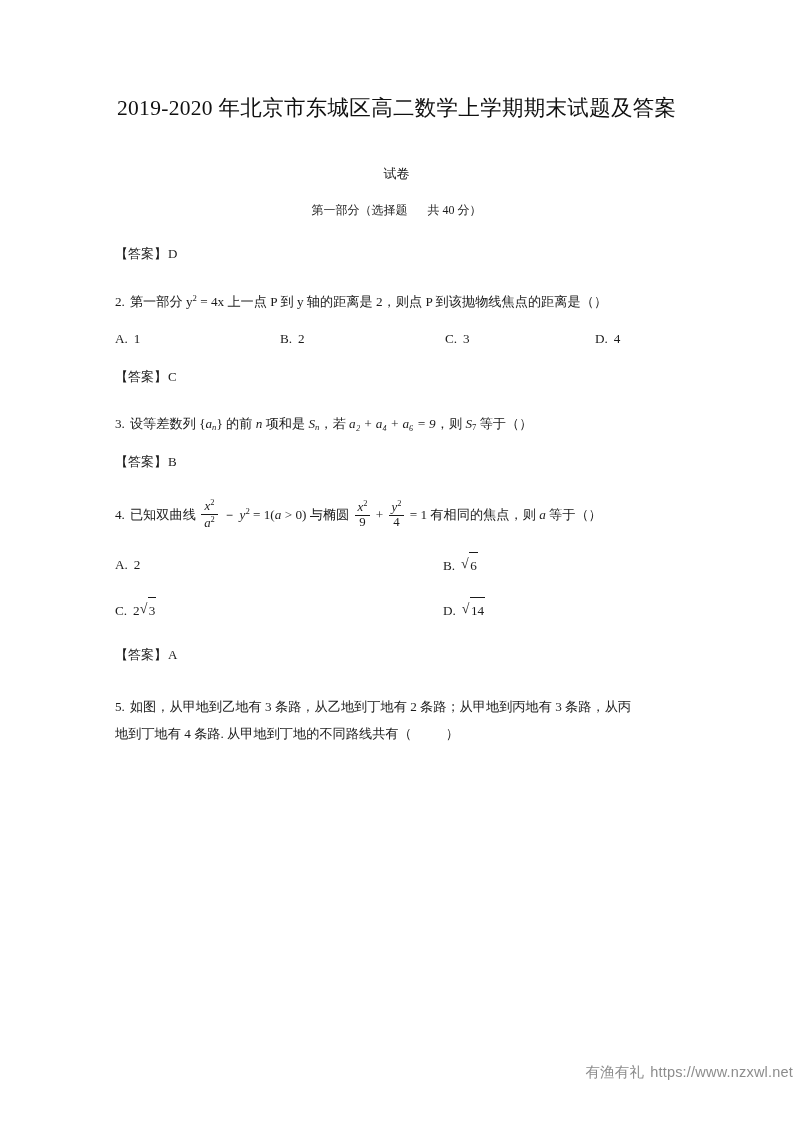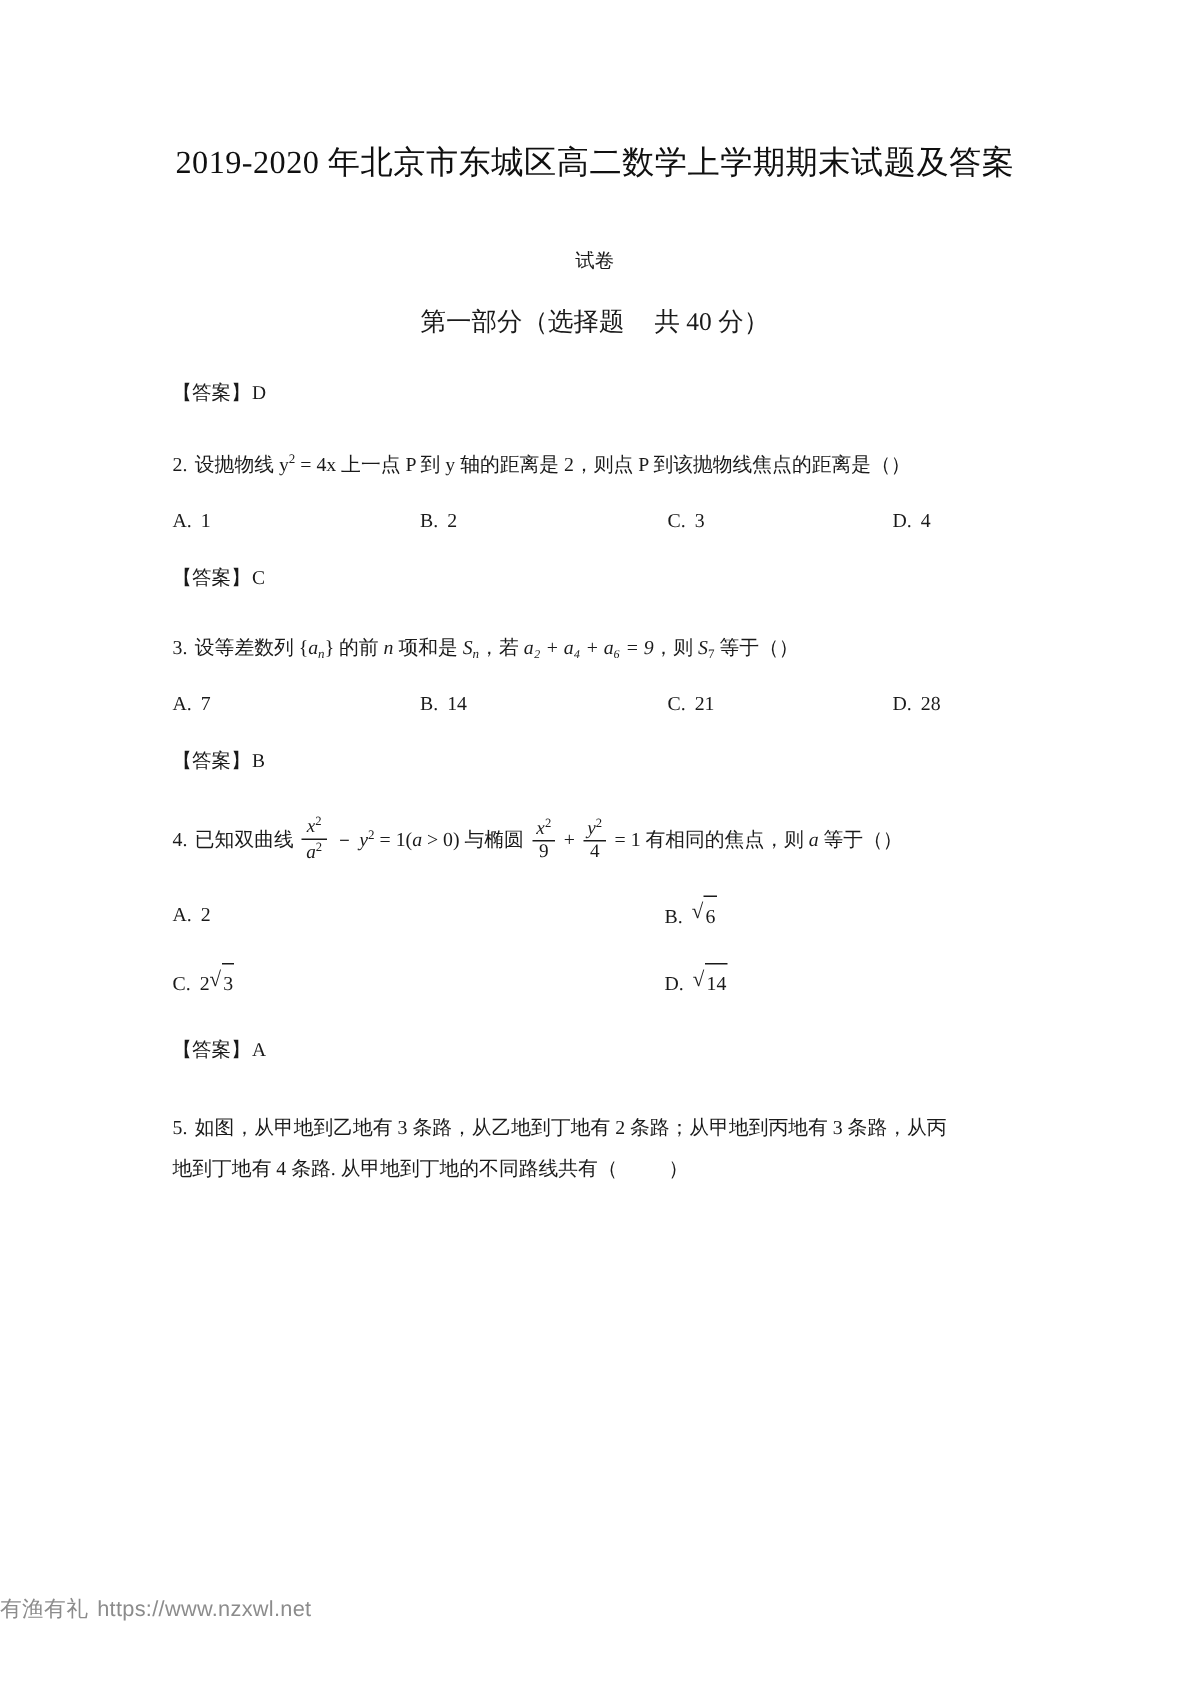--- a/index.html
+++ b/index.html
@@ -40,21 +40,21 @@
     color: #101010;
   }
 
   
   .center-line {
     text-align: center;
     font-size: 13px;
     line-height: 1.6;
   }
   .h-exam { margin-top: 40px; }
-  .h-part { margin-top: 16px; font-size: 17px; }
+  .h-part { margin-top: 16px; font-size: 12px; }
   .h-part .gap { display: inline-block; width: 20px; }
 
   
   .instruction {
     margin-top: 18px;
     font-size: 13.4px;
     line-height: 2.05;
     text-align: justify;
   }
 
@@ -149,21 +149,21 @@
     padding: 0 1px 0 1px;
     margin-top: 0.02em;
   }
 
   
   .footer {
     position: absolute;
     left: 0;
     top: 1063px;
     width: 793px;
-    text-align: left;
+    text-align: right;
     font-family: "Liberation Sans", sans-serif;
     font-size: 14.5px;
     color: #8c8c8c;
     letter-spacing: 0.2px;
     white-space: nowrap;
   }
   .footer .wm-brand { margin-right: 6px; }
 </style>
 </head>
 <body>
@@ -181,43 +181,37 @@
 
 
     <div class="q-block">
       <div class="answer">
         <span>【答案】</span><span class="ans-val">D</span>
       </div>
     </div>
 
     <div class="q-block">
       <div class="q-stem">
-        <span class="q-num">2.</span><span>设抛物线 </span><span class="mrm">y</span><sup class="mp">2</sup><span class="mrm"> = 4x </span><span>上一点 P 到 y 轴的距离是 2，则点 P 到该抛物线焦点的距离是（</span><span>）</span>
+        <span class="q-num">2.</span><span>第一部分 </span><span class="mrm">y</span><sup class="mp">2</sup><span class="mrm"> = 4x </span><span>上一点 P 到 y 轴的距离是 2，则点 P 到该抛物线焦点的距离是（</span><span>）</span>
       </div>
       <div class="opts four-col">
         <div class="opt"><span class="opt-tag">A.</span><span>1</span></div>
         <div class="opt"><span class="opt-tag">B.</span><span>2</span></div>
         <div class="opt"><span class="opt-tag">C.</span><span>3</span></div>
         <div class="opt"><span class="opt-tag">D.</span><span>4</span></div>
       </div>
       <div class="answer">
         <span>【答案】</span><span class="ans-val">C</span>
       </div>
     </div>
 
     <div class="q-block">
       <div class="q-stem">
         <span class="q-num">3.</span><span>设等差数列 {</span><span class="mi">a</span><sub class="ms">n</sub><span>} 的前 </span><span class="mi">n</span><span> 项和是 </span><span class="mi">S</span><sub class="ms">n</sub><span>，若 </span><span class="mi">a₂ + a₄ + a₆ = 9</span><span>，则 </span><span class="mi">S</span><sub class="msn">7</sub><span> 等于（</span><span>）</span>
       </div>
-      <div class="opts four-col">
-        <div class="opt"><span class="opt-tag">A.</span><span>7</span></div>
-        <div class="opt"><span class="opt-tag">B.</span><span>14</span></div>
-        <div class="opt"><span class="opt-tag">C.</span><span>21</span></div>
-        <div class="opt"><span class="opt-tag">D.</span><span>28</span></div>
-      </div>
       <div class="answer">
         <span>【答案】</span><span class="ans-val">B</span>
       </div>
     </div>
 
     <div class="q-block" style="margin-top:26px;">
       <div class="q-stem">
         <span class="q-num">4.</span><span>已知双曲线 </span><span class="frac"><span class="num"><span class="mi">x</span><sup class="mp">2</sup></span><span class="den"><span class="mi">a</span><sup class="mp">2</sup></span></span><span> － </span><span class="mi">y</span><sup class="mp">2</sup><span> = 1(</span><span class="mi">a</span><span> &gt; 0) 与椭圆 </span><span class="frac"><span class="num"><span class="mi">x</span><sup class="mp">2</sup></span><span class="den"><span class="mn">9</span></span></span><span> + </span><span class="frac"><span class="num"><span class="mi">y</span><sup class="mp">2</sup></span><span class="den"><span class="mn">4</span></span></span><span> = 1 有相同的焦点，则 </span><span class="mi">a</span><span> 等于（</span><span>）</span>
       </div>
       <div class="opts two-col tall" style="margin-top:20px;">

